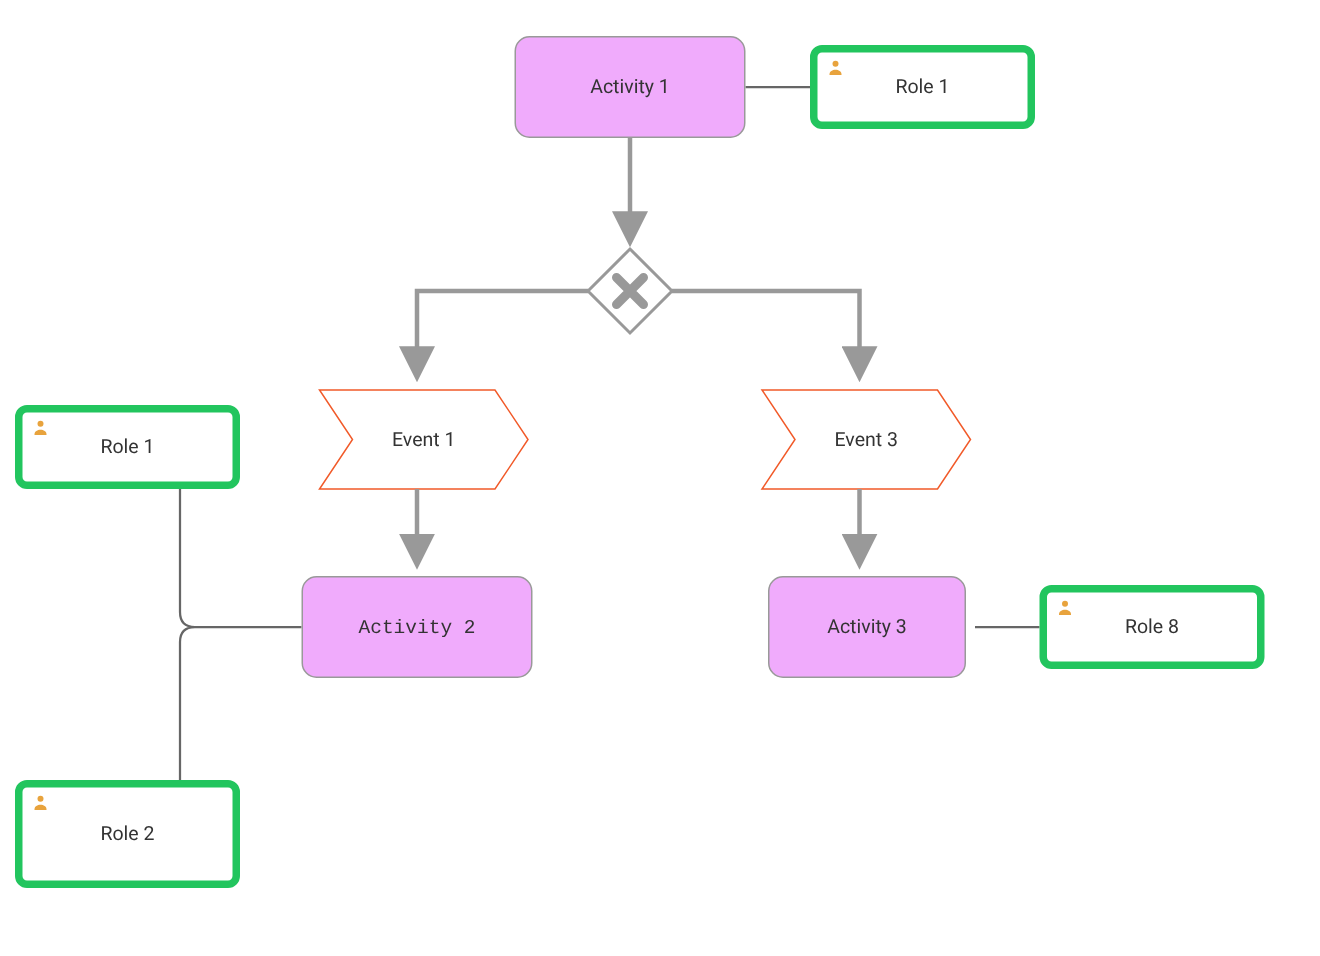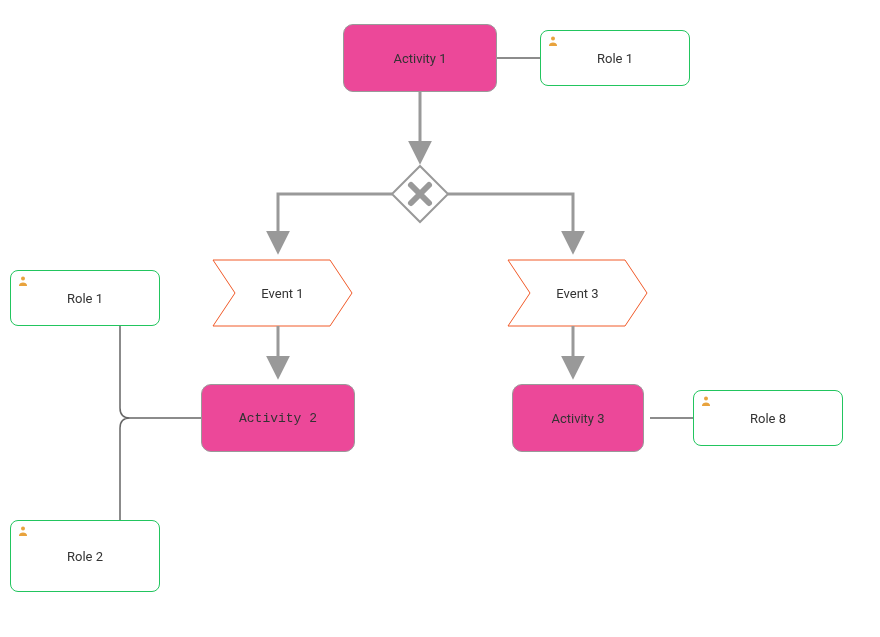--- a/index.html
+++ b/index.html
@@ -15,27 +15,27 @@
   }
   .node {
     position: absolute;
     box-sizing: border-box;
     display: flex;
     align-items: center;
     justify-content: center;
     text-align: center;
   }
   .activity {
-    background: #ec4899;
+    background: #f0abfc;
     border: 1px solid #999999;
     border-radius: 10px;
   }
   .role {
     background: #ffffff;
-    border: 1px solid #22c55e;
+    border: 5px solid #22c55e;
     border-radius: 8px;
   }
   .role .person-icon {
     position: absolute;
     top: 4px;
     left: 6px;
     color: #e8a33d;
   }
   svg.connectors {
     position: absolute;

